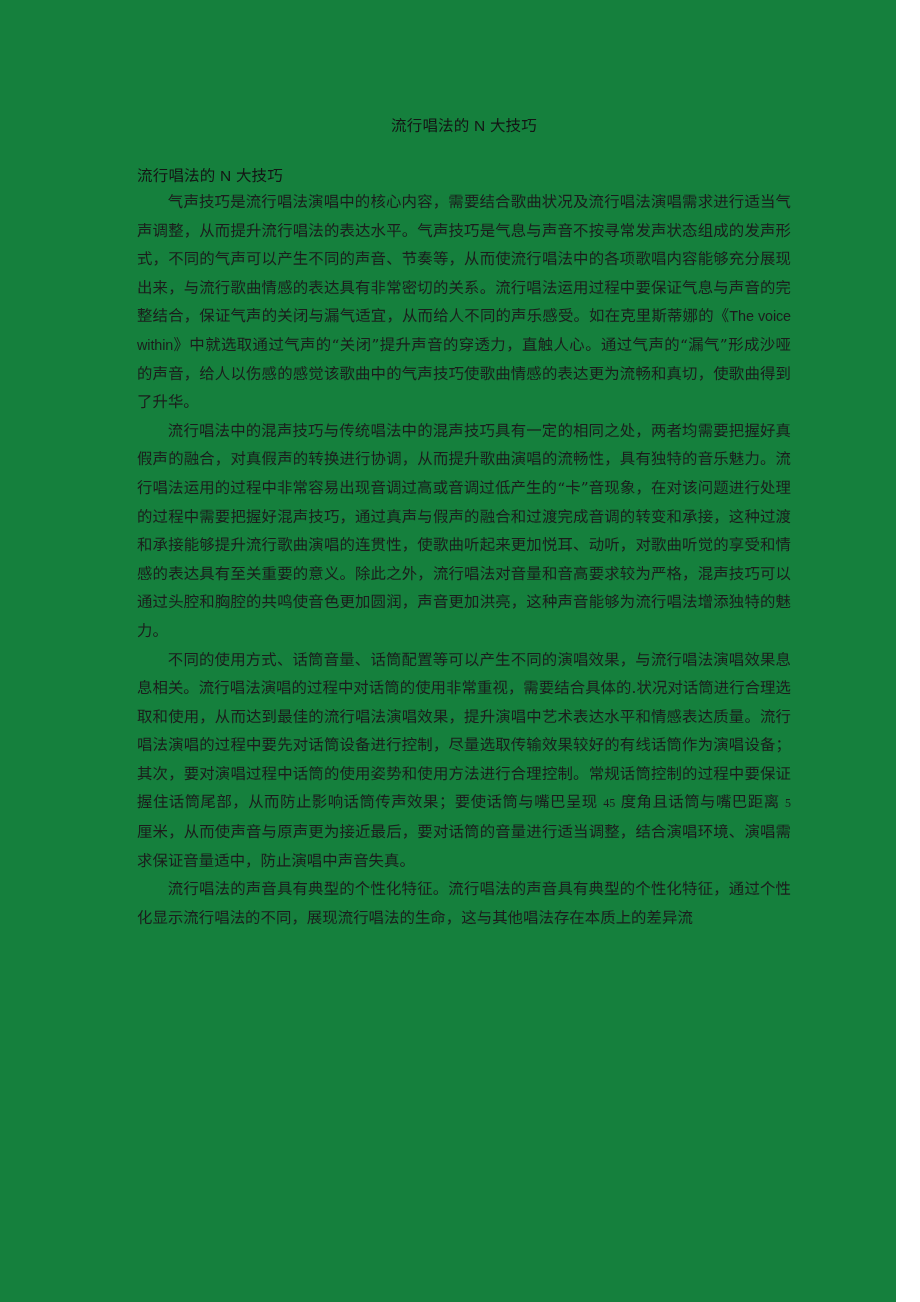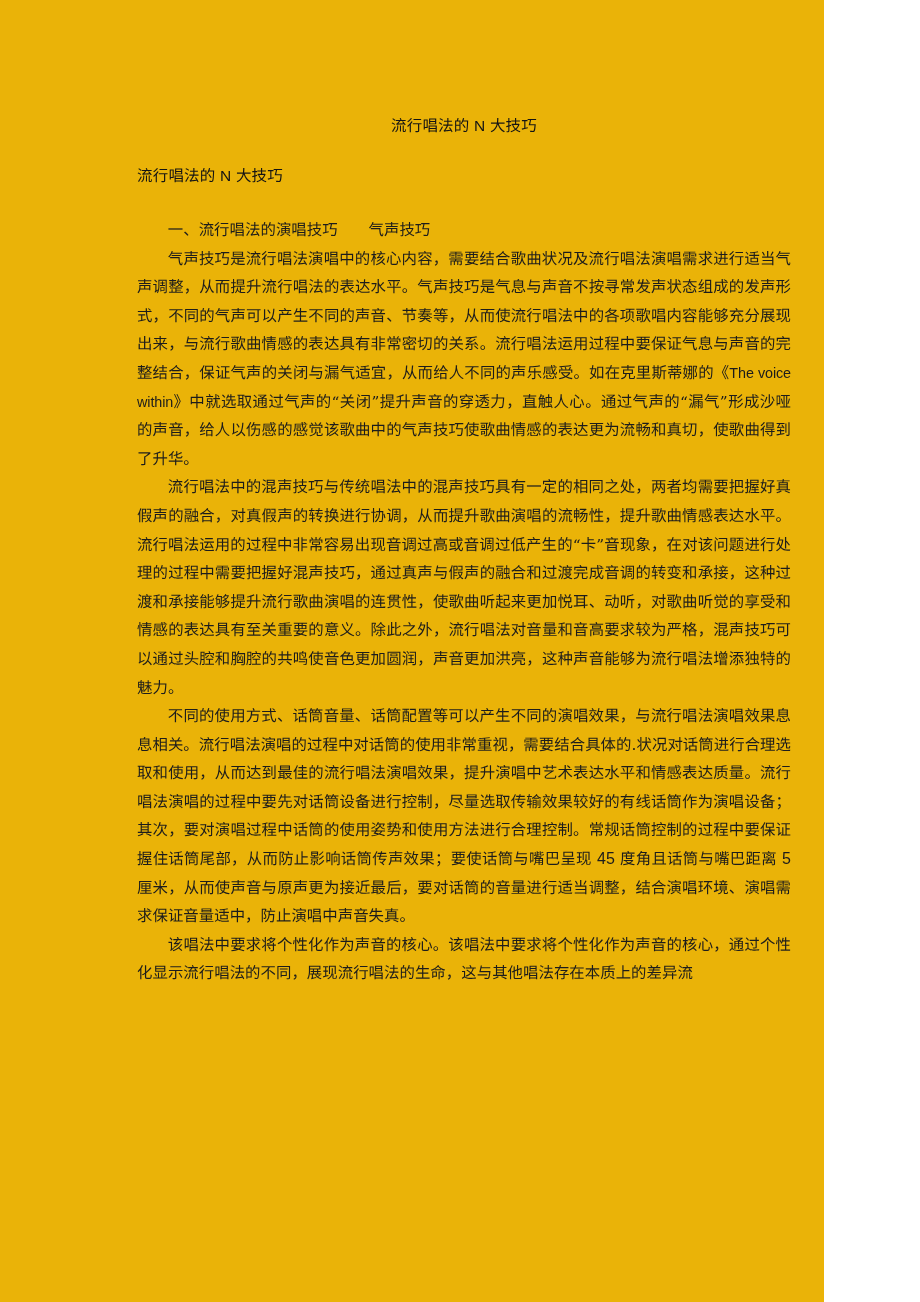--- a/index.html
+++ b/index.html
@@ -11,23 +11,23 @@
   body {
     width: 920px;
     height: 1302px;
     overflow: hidden;
     font-family: "DejaVu Serif", "Liberation Serif", serif;
     color: #1a1a1a;
     -webkit-font-smoothing: antialiased;
   }
   .page {
     position: relative;
-    width: 824px;
+    width: 896px;
     height: 1302px;
-    background: #eab308;
+    background: #15803d;
     box-sizing: border-box;
     padding: 16px;
   }
   .content {
     position: absolute;
     left: 137px;
     top: 0;
     width: 654px;
   }
   
@@ -73,42 +73,41 @@
   p.body-par.sec-gap {
     margin-top: 28px;
   }
   
   .latin {
     font-family: "Liberation Sans", "DejaVu Sans", sans-serif;
     font-size: 14.4px;
     letter-spacing: -0.1px;
   }
   .num {
-    font-family: Liberation Sans, sans-serif;
-    font-size: 16px;
+    font-family: Liberation Serif, serif;
+    font-size: 12px;
   }
 </style>
 </head>
 <body>
 
 <div class="page">
   <div class="content">
 
     <h1 class="doc-title">流行唱法的 N 大技巧</h1>
 
     <h2 class="sub-title">流行唱法的 N 大技巧</h2>
 
 
-    <p class="body-par sec-gap">一、流行唱法的演唱技巧　　气声技巧</p>
 
     <p class="body-par">气声技巧是流行唱法演唱中的核心内容，需要结合歌曲状况及流行唱法演唱需求进行适当气声调整，从而提升流行唱法的表达水平。气声技巧是气息与声音不按寻常发声状态组成的发声形式，不同的气声可以产生不同的声音、节奏等，从而使流行唱法中的各项歌唱内容能够充分展现出来，与流行歌曲情感的表达具有非常密切的关系。流行唱法运用过程中要保证气息与声音的完整结合，保证气声的关闭与漏气适宜，从而给人不同的声乐感受。如在克里斯蒂娜的《<span class="latin">The voice within</span>》中就选取通过气声的“关闭”提升声音的穿透力，直触人心。通过气声的“漏气”形成沙哑的声音，给人以伤感的感觉该歌曲中的气声技巧使歌曲情感的表达更为流畅和真切，使歌曲得到了升华。</p>
 
 
-    <p class="body-par">流行唱法中的混声技巧与传统唱法中的混声技巧具有一定的相同之处，两者均需要把握好真假声的融合，对真假声的转换进行协调，从而提升歌曲演唱的流畅性，提升歌曲情感表达水平。流行唱法运用的过程中非常容易出现音调过高或音调过低产生的“卡”音现象，在对该问题进行处理的过程中需要把握好混声技巧，通过真声与假声的融合和过渡完成音调的转变和承接，这种过渡和承接能够提升流行歌曲演唱的连贯性，使歌曲听起来更加悦耳、动听，对歌曲听觉的享受和情感的表达具有至关重要的意义。除此之外，流行唱法对音量和音高要求较为严格，混声技巧可以通过头腔和胸腔的共鸣使音色更加圆润，声音更加洪亮，这种声音能够为流行唱法增添独特的魅力。</p>
+    <p class="body-par">流行唱法中的混声技巧与传统唱法中的混声技巧具有一定的相同之处，两者均需要把握好真假声的融合，对真假声的转换进行协调，从而提升歌曲演唱的流畅性，具有独特的音乐魅力。流行唱法运用的过程中非常容易出现音调过高或音调过低产生的“卡”音现象，在对该问题进行处理的过程中需要把握好混声技巧，通过真声与假声的融合和过渡完成音调的转变和承接，这种过渡和承接能够提升流行歌曲演唱的连贯性，使歌曲听起来更加悦耳、动听，对歌曲听觉的享受和情感的表达具有至关重要的意义。除此之外，流行唱法对音量和音高要求较为严格，混声技巧可以通过头腔和胸腔的共鸣使音色更加圆润，声音更加洪亮，这种声音能够为流行唱法增添独特的魅力。</p>
 
 
     <p class="body-par">不同的使用方式、话筒音量、话筒配置等可以产生不同的演唱效果，与流行唱法演唱效果息息相关。流行唱法演唱的过程中对话筒的使用非常重视，需要结合具体的.状况对话筒进行合理选取和使用，从而达到最佳的流行唱法演唱效果，提升演唱中艺术表达水平和情感表达质量。流行唱法演唱的过程中要先对话筒设备进行控制，尽量选取传输效果较好的有线话筒作为演唱设备；其次，要对演唱过程中话筒的使用姿势和使用方法进行合理控制。常规话筒控制的过程中要保证握住话筒尾部，从而防止影响话筒传声效果；要使话筒与嘴巴呈现 <span class="num">45</span> 度角且话筒与嘴巴距离 <span class="num">5</span> 厘米，从而使声音与原声更为接近最后，要对话筒的音量进行适当调整，结合演唱环境、演唱需求保证音量适中，防止演唱中声音失真。</p>
 
 
-    <p class="body-par">该唱法中要求将个性化作为声音的核心。该唱法中要求将个性化作为声音的核心，通过个性化显示流行唱法的不同，展现流行唱法的生命，这与其他唱法存在本质上的差异流</p>
+    <p class="body-par">流行唱法的声音具有典型的个性化特征。流行唱法的声音具有典型的个性化特征，通过个性化显示流行唱法的不同，展现流行唱法的生命，这与其他唱法存在本质上的差异流</p>
 
   </div>
 </div>
 
 </body></html>

